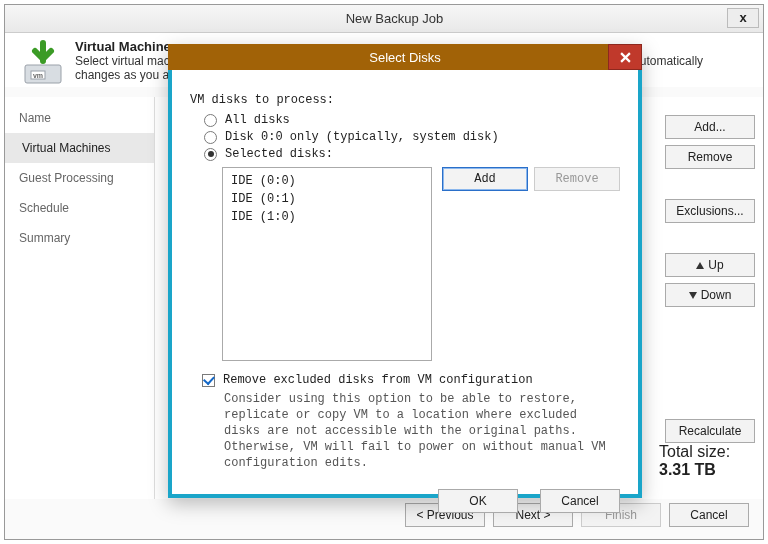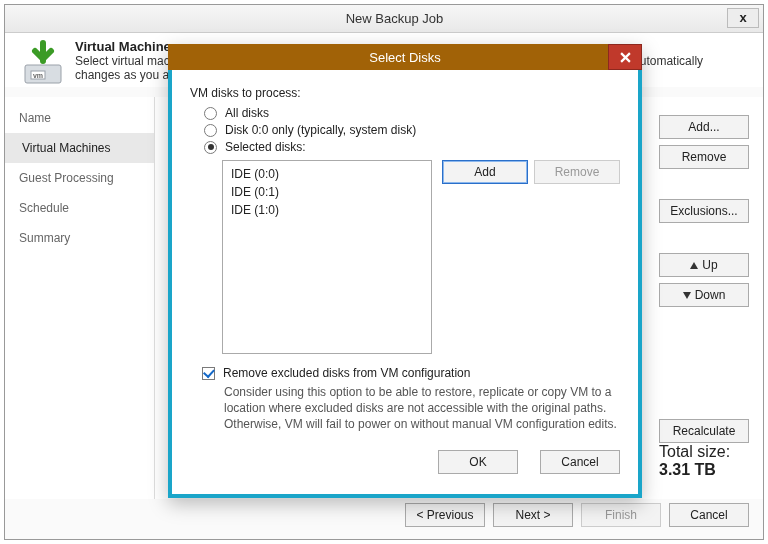--- a/index.html
+++ b/index.html
@@ -80,21 +80,21 @@
     color: #222;
     border-left: 3px solid transparent;
   }
   .wiz-main {
     flex: 1;
     position: relative;
     padding: 16px 14px;
   }
   .side-btn-col {
     position: absolute;
-    top: 18px; right: 14px;
+    top: 18px; right: 8px;
     width: 90px;
     display: flex; flex-direction: column; gap: 6px;
   }
   .side-btn-col .gap { height: 18px; }
   .btn {
     height: 24px;
     background: #f3f3f3;
     border: 1px solid #aaa;
     font-size: 12px;
     display: flex; align-items: center; justify-content: center;
@@ -139,21 +139,21 @@
   .modal-title { flex:1; text-align:center; font-size:13px; }
   .modal-close {
     position:absolute; right:0; top:0;
     width:34px; height:26px;
     background:#c0392b;
     border:1px solid #8d281e;
     display:flex; align-items:center; justify-content:center;
     cursor:pointer;
   }
   .modal-close svg { width:11px; height:11px; }
-  .modal-body { padding: 10px 18px 8px 18px; }
+  .modal-body { padding: 17px 18px 8px 18px; font-family: Liberation Mono, monospace; }
   .section-label { margin: 6px 0 6px 0; }
   .radio-row {
     display:flex; align-items:center; gap:8px;
     margin: 3px 0 3px 14px;
     cursor:pointer;
   }
   .radio {
     width:13px; height:13px; border:1px solid #7a7a7a;
     border-radius:50%;
     display:inline-flex; align-items:center; justify-content:center;

